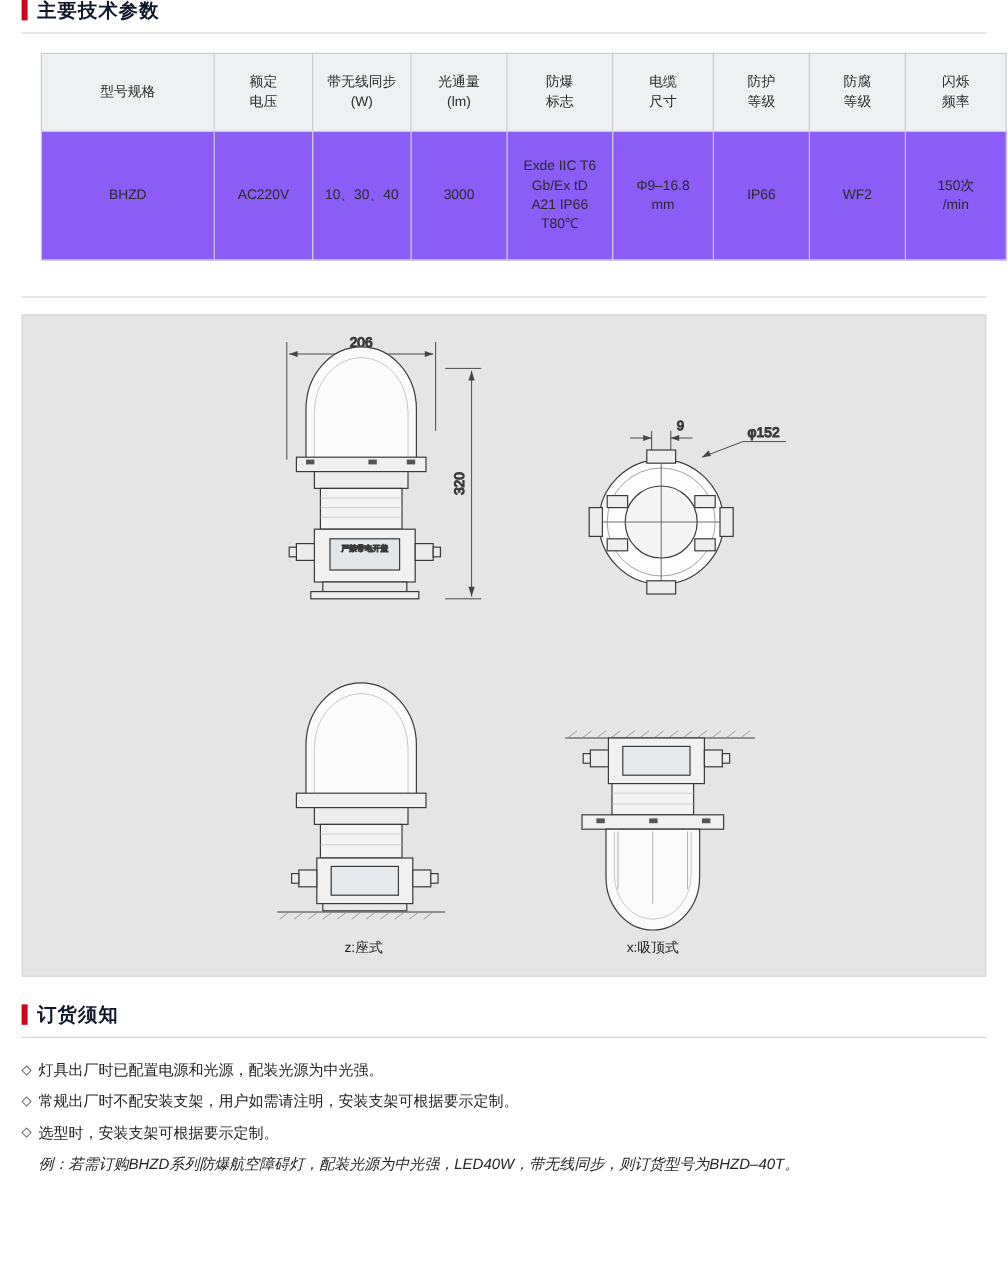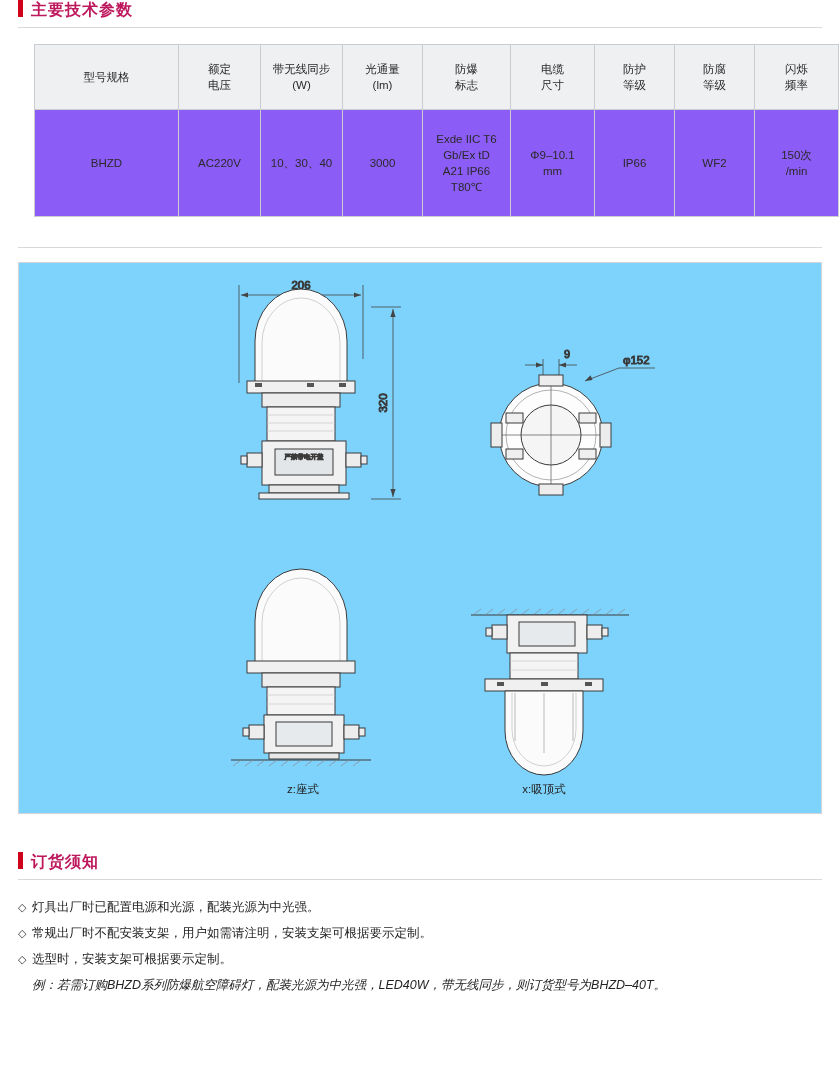--- a/index.html
+++ b/index.html
@@ -36,21 +36,21 @@
     background: #d0021b;
     margin-right: 8px;
     margin-bottom: 2px;
     flex: none;
   }
   .section-head .title {
     font-size: 16px;
     font-weight: bold;
     letter-spacing: 1px;
     line-height: 18px;
-    color: #be185d;
+    color: #0f172a;
   }
   .section-rule {
     height: 1px;
     background: #d8d8d8;
     margin-top: 2px;
   }
 
   
   .spec-wrap {
     margin-top: 16px;
@@ -84,26 +84,26 @@
 
   
   .dim-section { margin-top: 30px; }
   .draw-box {
     margin-top: 14px;
     width: 804px;
     height: 552px;
     border: 1px solid #d3d6d9;
     box-sizing: border-box;
     position: relative;
-    background: #7dd3fc;
+    background: #e5e5e5;
   }
   .draw-box svg { display: block; }
 
   
-  .order-section { margin-top: 38px; }
+  .order-section { margin-top: 23px; }
   .notes {
     margin-top: 14px;
     font-size: 12.5px;
     line-height: 26px;
     color: #232323;
   }
   .note-row {
     display: flex;
     align-items: flex-start;
   }
@@ -186,21 +186,21 @@
           <td>AC220V</td>
           <td>10、30、40</td>
           <td>3000</td>
           <td>
             <span class="hdr-line">Exde IIC T6</span>
             <span class="hdr-line">Gb/Ex tD</span>
             <span class="hdr-line">A21 IP66</span>
             <span class="hdr-line">T80℃</span>
           </td>
           <td>
-            <span class="hdr-line">Φ9–10.1</span>
+            <span class="hdr-line">Φ9–16.8</span>
             <span class="hdr-line">mm</span>
           </td>
           <td>IP66</td>
           <td>WF2</td>
           <td>
             <span class="hdr-line">150次</span>
             <span class="hdr-line">/min</span>
           </td>
         </tr>
       </tbody>

